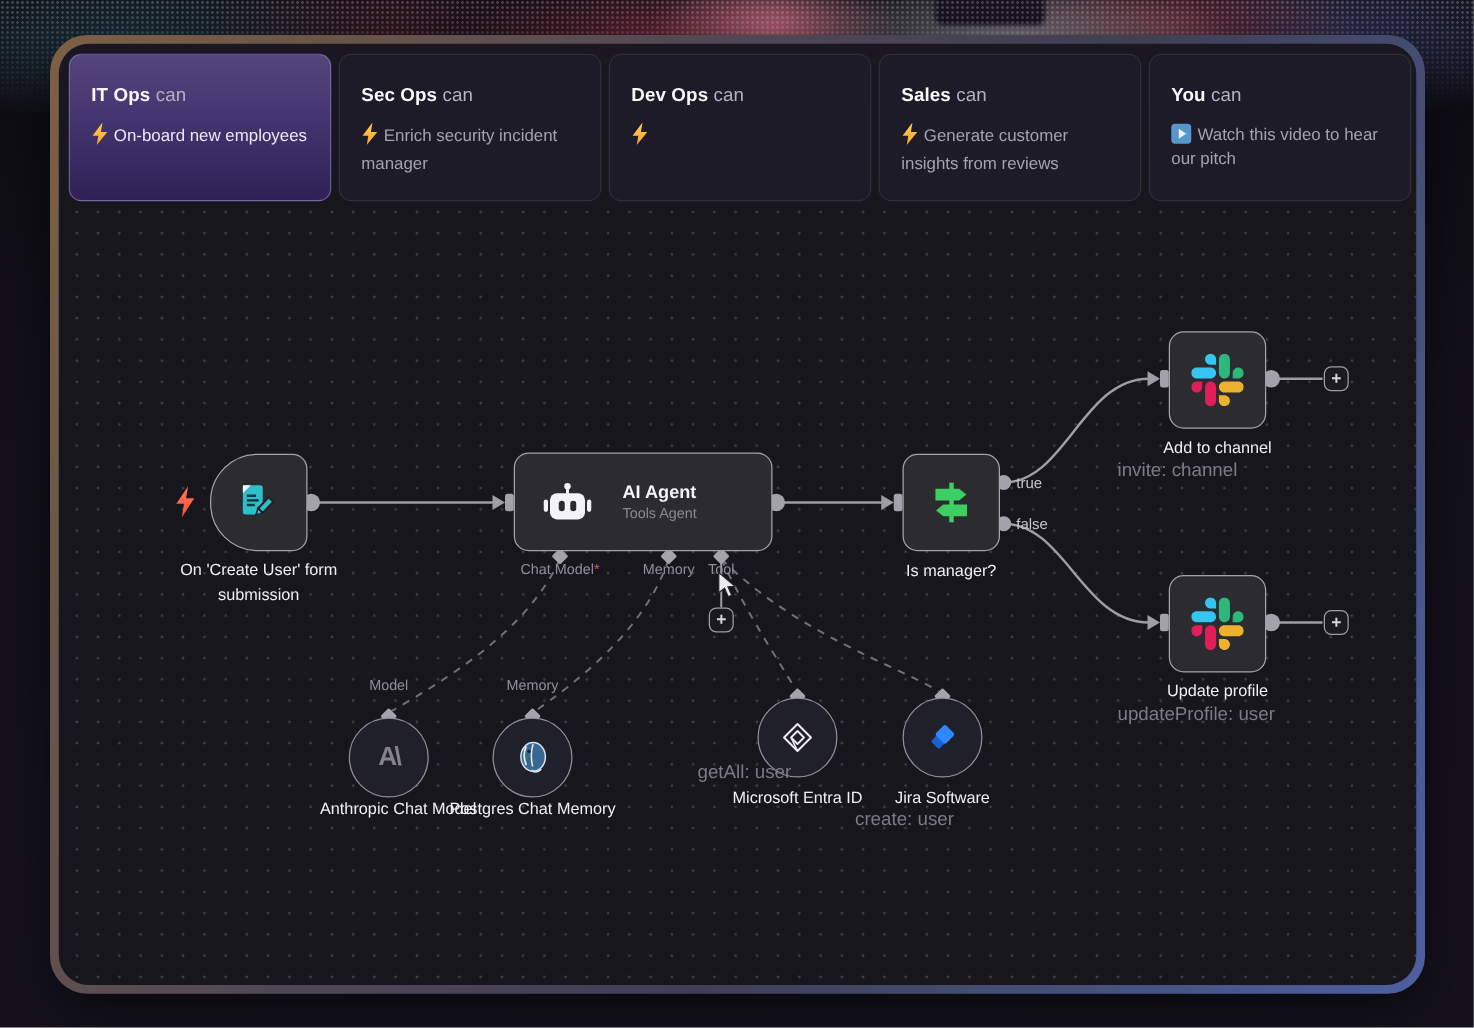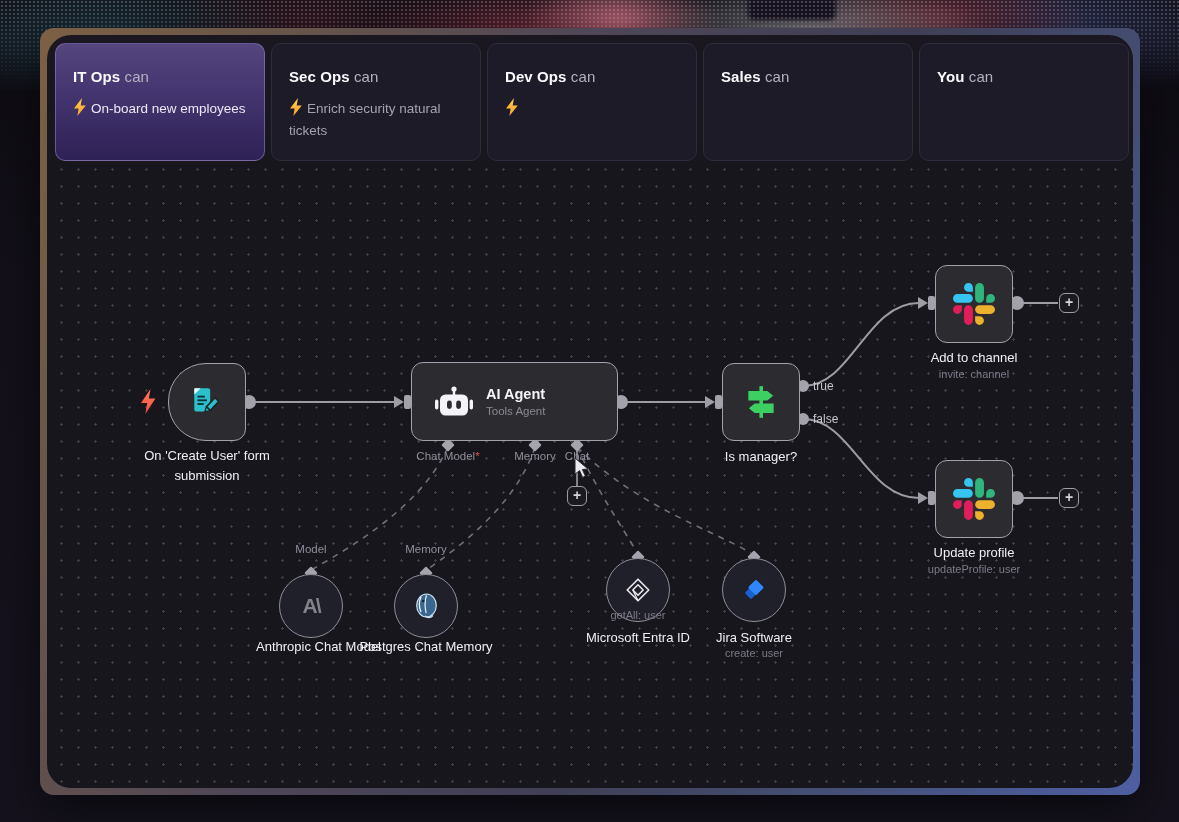--- a/index.html
+++ b/index.html
@@ -28,21 +28,21 @@
   .backdrop .halftone{
     position:absolute; inset:0;
     background-image:radial-gradient(rgba(235,235,245,.28) 1px, transparent 1.2px);
     background-size:4px 4px;
     -webkit-mask-image:linear-gradient(180deg,rgba(0,0,0,.9),transparent 90%);
             mask-image:linear-gradient(180deg,rgba(0,0,0,.9),transparent 90%);
   }
   
   .frame{
     position:absolute; left:40px; top:28px; width:1100px; height:767px;
-    border-radius:14px; padding:7px;
+    border-radius:30px; padding:7px;
     background:linear-gradient(115deg,#7d6045 0%,#6b5748 14%,#4f4757 38%,#403f55 60%,#455078 80%,#4e5fa2 100%);
     box-shadow:0 14px 45px rgba(0,0,0,.55);
   }
   .panel{
     position:relative; width:100%; height:100%;
     border-radius:24px; overflow:hidden;
     background:linear-gradient(180deg,#1a1721 0%,#18161d 18%,#18161d 100%);
   }
   .canvas{
     position:absolute; left:0; right:0; top:133px; bottom:0;
@@ -70,26 +70,26 @@
     border-left:6px solid #eaf2fa; border-top:4px solid transparent; border-bottom:4px solid transparent; }
   
   .stage{ position:absolute; inset:0; z-index:2; }
   svg.wires{ position:absolute; left:0; top:0; }
   .node{
     position:absolute; background:#2c2c30; border:1.7px solid #a3a2ab;
     border-radius:12px; display:flex; align-items:center; justify-content:center;
   }
   .node.trigger{ border-radius:38px 12px 12px 38px; }
   .node.round{ border-radius:50%; background:#20202a; border-color:#8f8e99; }
-  .agent{ width:207px; height:79px; justify-content:flex-start; padding-left:22px; gap:12px; }
+  .agent{ width:207px; height:79px; justify-content:flex-start; padding-left:22px; gap:24px; }
   .agent-titles{ display:flex; flex-direction:column; gap:3px; }
   .agent-title{ font-size:14.5px; font-weight:700; color:#f4f3f7; }
   .agent-sub{ font-size:11.5px; color:#8a8793; }
   .lbl{ position:absolute; text-align:center; font-size:13px; color:#efeef3; line-height:1.5; }
-  .sub{ position:absolute; text-align:center; font-size:11px; color:#7d7a87; }
+  .sub{ position:absolute; font-size:15px; color:#7d7a87; }
   .portlbl{ position:absolute; text-align:center; font-size:11.5px; color:#908d9a; }
   .portlbl .req{ color:#e0524d; }
   .outlbl{ position:absolute; font-size:12px; color:#c7c6ce; }
   .plusbtn{
     position:absolute; width:20px; height:20px; border-radius:6px;
     border:1.7px solid #9e9da6; background:#1b1a20; color:#d6d5dc;
     font-size:14px; line-height:16px; text-align:center; font-weight:700;
   }
   .anthropic-logo{ font-size:21px; font-weight:600; color:#84838c; letter-spacing:-2px; }
   .cursor{ position:absolute; }
@@ -116,33 +116,37 @@
                     <stop offset="1" stop-color="#ff9f2e"></stop>
                   </linearGradient>
                 </defs>
                 <polygon points="9,0 1,10.5 5.6,10.5 4.4,18 12.8,7.5 7.7,7.5" fill="url(#zg)"></polygon>
               </svg></span><span>On-board new employees</span></div>
       </div>
       <div class="card">
         <div class="card-title"><b>Sec Ops</b> <span>can</span></div>
         <div class="card-body"><span class="inline-ic"><svg width="14" height="18" viewBox="0 0 14 18">
                 <polygon points="9,0 1,10.5 5.6,10.5 4.4,18 12.8,7.5 7.7,7.5" fill="url(#zg)"></polygon>
-              </svg></span><span>Enrich security natural tickets</span></div>
+              </svg></span><span>Enrich security incident manager</span></div>
       </div>
       <div class="card">
         <div class="card-title"><b>Dev Ops</b> <span>can</span></div>
         <div class="card-body"><span class="inline-ic"><svg width="14" height="18" viewBox="0 0 14 18">
                 <polygon points="9,0 1,10.5 5.6,10.5 4.4,18 12.8,7.5 7.7,7.5" fill="url(#zg)"></polygon>
               </svg></span></div>
       </div>
       <div class="card">
         <div class="card-title"><b>Sales</b> <span>can</span></div>
+        <div class="card-body"><span class="inline-ic"><svg width="14" height="18" viewBox="0 0 14 18">
+                <polygon points="9,0 1,10.5 5.6,10.5 4.4,18 12.8,7.5 7.7,7.5" fill="url(#zg)"></polygon>
+              </svg></span><span>Generate customer insights from reviews</span></div>
       </div>
       <div class="card">
         <div class="card-title"><b>You</b> <span>can</span></div>
+        <div class="card-body"><span class="play-ic"></span><span>Watch this video to hear our pitch</span></div>
       </div>
     </div>
   </div>
 </div>
 
 <div class="stage">
 
   <svg class="wires" width="1179" height="822">
 
     <path d="M249 402 L396 402" stroke="#9e9da6" stroke-width="2" fill="none"></path>
@@ -218,21 +222,21 @@
       <rect x="13" y="14.5" width="4.8" height="8.4" rx="2.4" fill="#2c2c30"></rect>
       <rect x="22.2" y="14.5" width="4.8" height="8.4" rx="2.4" fill="#2c2c30"></rect>
     </svg>
     <div class="agent-titles">
       <div class="agent-title">AI Agent</div>
       <div class="agent-sub">Tools Agent</div>
     </div>
   </div>
   <div class="portlbl" style="left:388px;top:450px;width:120px;"><span>Chat Model</span><span class="req">*</span></div>
   <div class="portlbl" style="left:505px;top:450px;width:60px;">Memory</div>
-  <div class="portlbl" style="left:557px;top:450px;width:40px;">Chat</div>
+  <div class="portlbl" style="left:557px;top:450px;width:40px;">Tool</div>
   <div class="plusbtn" style="left:567px;top:486px;">+</div>
 
   <div class="node" style="left:722px;top:363px;width:78px;height:78px;">
     <svg width="38" height="38" viewBox="0 0 36 36">
       <rect x="16.5" y="3" width="3.4" height="30" fill="#3ecf63"></rect>
       <polygon points="6,7.5 24,7.5 29.5,12 24,16.5 6,16.5" fill="#3ecf63"></polygon>
       <polygon points="30,19.5 12,19.5 6.5,24 12,28.5 30,28.5" fill="#3ecf63"></polygon>
     </svg>
   </div>
   <div class="lbl" style="left:691px;top:447px;width:140px;">Is manager?</div>

